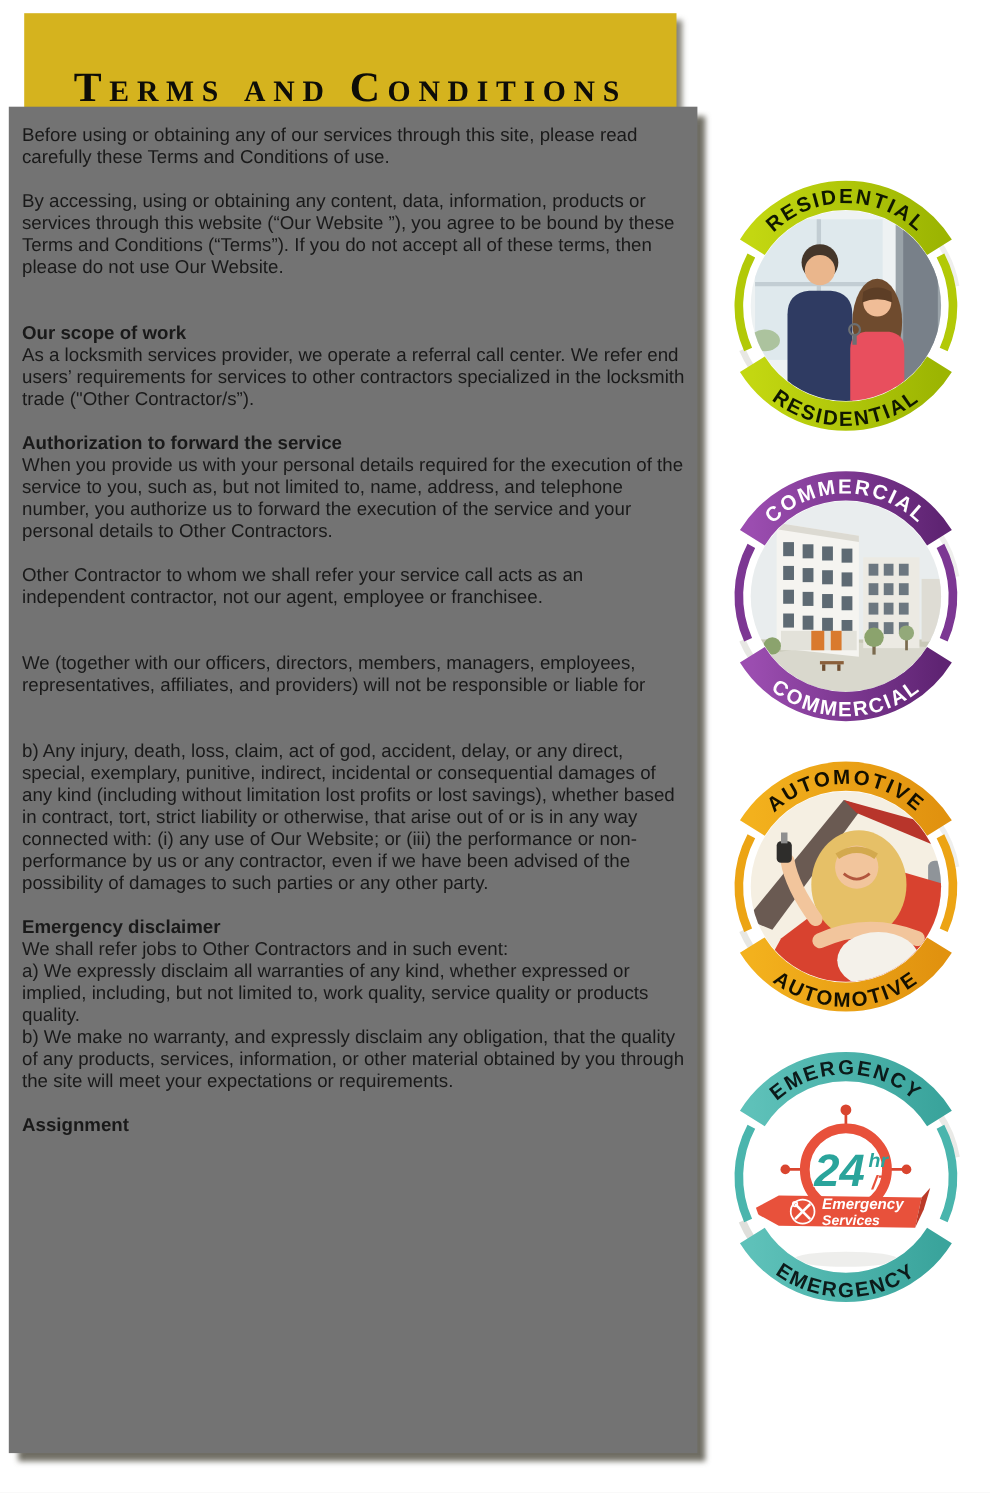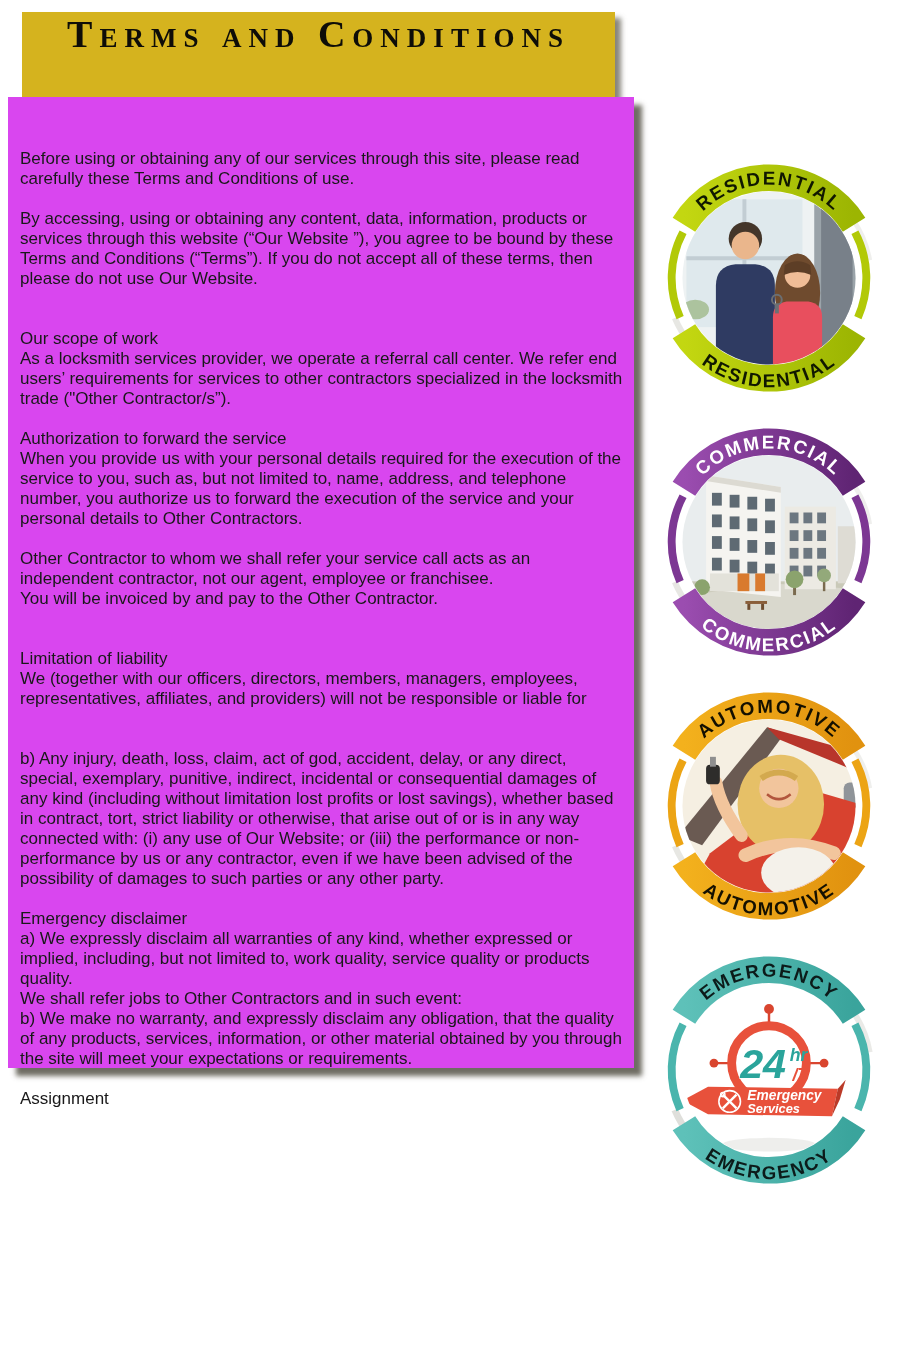--- a/index.html
+++ b/index.html
@@ -1,29 +1,29 @@
 <!DOCTYPE html>
 <html><head>
 <meta charset="utf-8">
 <style>
   html,body{margin:0;padding:0;background:#ffffff;}
   .page{position:relative;width:900px;height:1357px;background:#ffffff;overflow:hidden;
         font-family:"Liberation Sans","DejaVu Sans",sans-serif;}
 
   
   .banner{position:absolute;left:22px;top:12px;width:593px;height:90px;background:#d5b31e;
-          box-shadow:6px 6px 5px rgba(95,92,80,0.75);display:flex;align-items:flex-start;justify-content:center;}
+          box-shadow:6px 6px 5px rgba(95,92,80,0.75);display:flex;align-items:flex-end;justify-content:center;}
   .banner .title{font-family:"Liberation Serif","DejaVu Serif",serif;font-variant:small-caps;
           font-weight:700;font-size:38px;letter-spacing:7px;color:#0e0d08;white-space:nowrap;}
 
   
-  .panel{position:absolute;left:8px;top:97px;width:626px;height:971px;background:#d946ef;
-         box-shadow:8px 8px 5px rgba(75,72,60,0.8);box-sizing:border-box;padding:52px 10px 0 12px;}
+  .panel{position:absolute;left:8px;top:97px;width:626px;height:1224px;background:#737373;
+         box-shadow:8px 8px 5px rgba(75,72,60,0.8);box-sizing:border-box;padding:16px 10px 0 12px;}
   .terms p{margin:0;font-size:17px;line-height:20px;color:#191919;}
-  .terms p.h{font-weight:400;}
+  .terms p.h{font-weight:700;}
   .terms .gap{height:20px;}
 
   
   .badge{position:absolute;left:651px;width:236px;height:236px;}
   .badge svg{width:100%;height:100%;display:block;}
   .badge-label{font-family:"Liberation Sans",sans-serif;font-weight:700;font-size:19px;letter-spacing:2px;}
   .logo-txt{font-family:"Liberation Sans",sans-serif;font-style:italic;font-weight:700;}
 </style>
 </head>
 <body>
@@ -41,32 +41,30 @@
         <p>By accessing, using or obtaining any content, data, information, products or services through this website (“Our Website ”), you agree to be bound by these Terms and Conditions (“Terms”). If you do not accept all of these terms, then please do not use Our Website.</p>
         <div class="gap"></div>
         <div class="gap"></div>
         <p class="h">Our scope of work</p>
         <p>As a locksmith services provider, we operate a referral call center. We refer end users’ requirements for services to other contractors specialized in the locksmith trade ("Other Contractor/s”).</p>
         <div class="gap"></div>
         <p class="h">Authorization to forward the service</p>
         <p>When you provide us with your personal details required for the execution of the service to you, such as, but not limited to, name, address, and telephone number, you authorize us to forward the execution of the service and your personal details to Other Contractors.</p>
         <div class="gap"></div>
         <p>Other Contractor to whom we shall refer your service call acts as an independent contractor, not our agent, employee or franchisee.</p>
-        <p>You will be invoiced by and pay to the Other Contractor.</p>
-        <div class="gap"></div>
-        <div class="gap"></div>
-        <p class="h">Limitation of liability</p>
+        <div class="gap"></div>
+        <div class="gap"></div>
         <p>We (together with our officers, directors, members, managers, employees, representatives, affiliates, and providers) will not be responsible or liable for</p>
         <div class="gap"></div>
         <div class="gap"></div>
         <p>b) Any injury, death, loss, claim, act of god, accident, delay, or any direct, special, exemplary, punitive, indirect, incidental or consequential damages of any kind (including without limitation lost profits or lost savings), whether based in contract, tort, strict liability or otherwise, that arise out of or is in any way connected with: (i) any use of Our Website; or (iii) the performance or non-performance by us or any contractor, even if we have been advised of the possibility of damages to such parties or any other party.</p>
         <div class="gap"></div>
         <p class="h">Emergency disclaimer</p>
+        <p>We shall refer jobs to Other Contractors and in such event:</p>
         <p>a) We expressly disclaim all warranties of any kind, whether expressed or implied, including, but not limited to, work quality, service quality or products quality.</p>
-        <p>We shall refer jobs to Other Contractors and in such event:</p>
         <p>b) We make no warranty, and expressly disclaim any obligation, that the quality of any products, services, information, or other material obtained by you through the site will meet your expectations or requirements.</p>
         <div class="gap"></div>
         <p class="h">Assignment</p>
       </div>
   </div>
 
   <div class="badge" style="top:160px">
     <svg viewBox="0 0 240 240">
       <defs>
         <linearGradient id="grad0" x1="0" y1="0" x2="1" y2="0">

